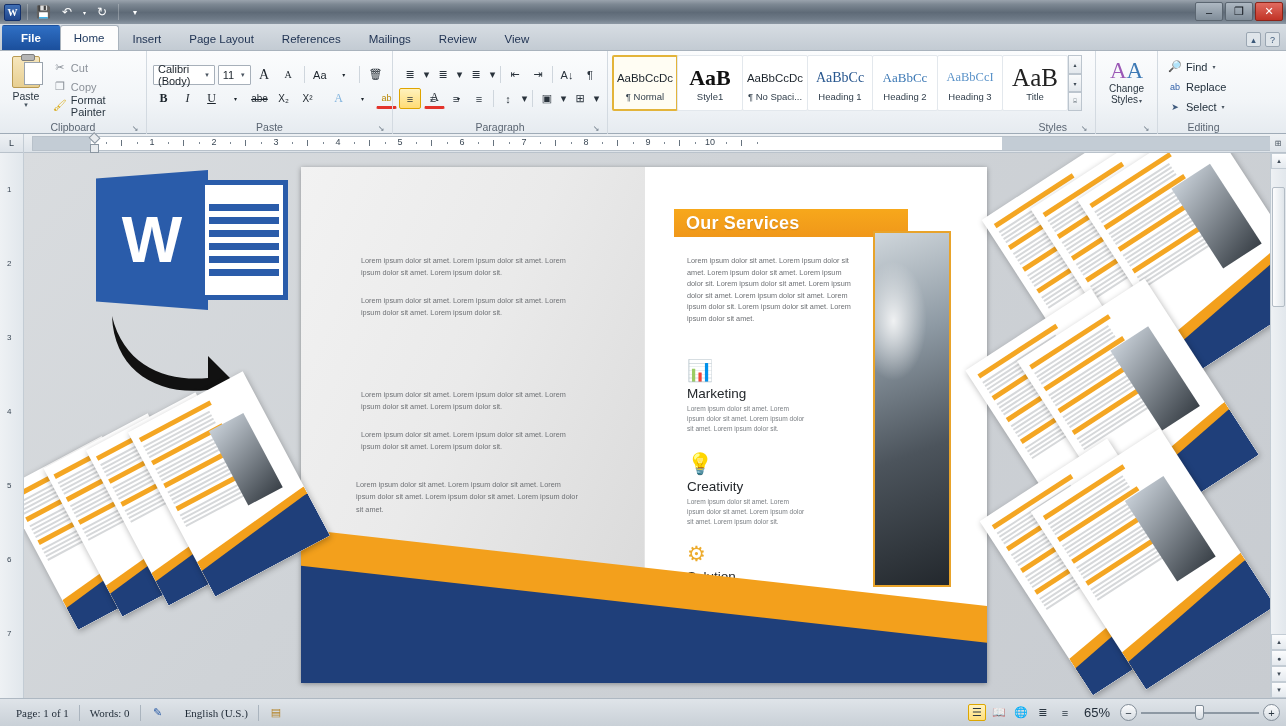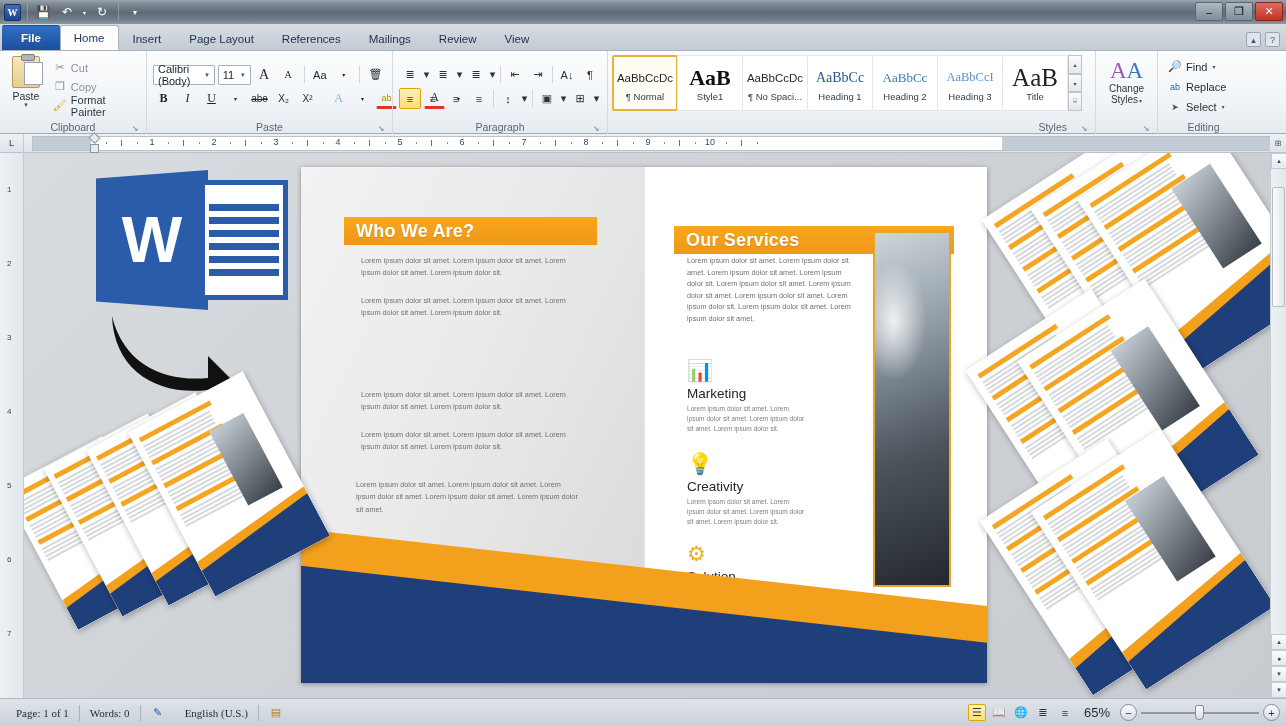--- a/index.html
+++ b/index.html
@@ -586,29 +586,28 @@
       <svg width="135" height="90" viewBox="0 0 135 90">
         <path d="M8 8 C 20 58, 62 74, 104 70 L 104 48 L 134 78 L 104 104 L 104 82 C 52 88, 10 62, 8 8 Z" fill="#111"></path>
       </svg>
     </div>
 
     <div class="docpage">
       <div class="page-left"></div>
       <div class="page-right"></div>
       <div class="page-fold"></div>
 
-      <div class="banner" style="left:43px;top:50px;width:253px">Who We Are?</div>
       <div class="body-txt" style="left:60px;top:88px;width:215px">Lorem ipsum dolor sit amet. Lorem ipsum dolor sit amet. Lorem ipsum dolor sit amet. Lorem ipsum dolor sit.</div>
       <div class="body-txt" style="left:60px;top:128px;width:215px">Lorem ipsum dolor sit amet. Lorem ipsum dolor sit amet. Lorem ipsum dolor sit amet. Lorem ipsum dolor sit.</div>
 
       <div class="body-txt" style="left:60px;top:222px;width:215px">Lorem ipsum dolor sit amet. Lorem ipsum dolor sit amet. Lorem ipsum dolor sit amet. Lorem ipsum dolor sit.</div>
       <div class="body-txt" style="left:60px;top:262px;width:215px">Lorem ipsum dolor sit amet. Lorem ipsum dolor sit amet. Lorem ipsum dolor sit amet. Lorem ipsum dolor sit.</div>
       <div class="body-txt" style="left:55px;top:312px;width:225px">Lorem ipsum dolor sit amet. Lorem ipsum dolor sit amet. Lorem ipsum dolor sit amet. Lorem ipsum dolor sit amet. Lorem ipsum dolor sit amet.</div>
 
-      <div class="banner" style="left:373px;top:59px;width:280px">Our Services</div>
+      <div class="banner" style="left:373px;top:42px;width:234px">Our Services</div>
       <div class="body-txt" style="left:386px;top:88px;width:172px;line-height:11.6px">Lorem ipsum dolor sit amet. Lorem ipsum dolor sit amet. Lorem ipsum dolor sit amet. Lorem ipsum dolor sit. Lorem ipsum dolor sit amet. Lorem ipsum dolor sit amet. Lorem ipsum dolor sit amet. Lorem ipsum dolor sit. Lorem ipsum dolor sit amet. Lorem ipsum dolor sit amet.</div>
 
       <div class="photo-col">
         <div class="glow"></div>
       </div>
 
       <div class="svc" style="left:386px;top:192px">
         <div class="svc-icon">📊</div>
         <div class="svc-title">Marketing</div>
         <div class="svc-txt">Lorem ipsum dolor sit amet. Lorem ipsum dolor sit amet. Lorem ipsum dolor sit amet. Lorem ipsum dolor sit.</div>

